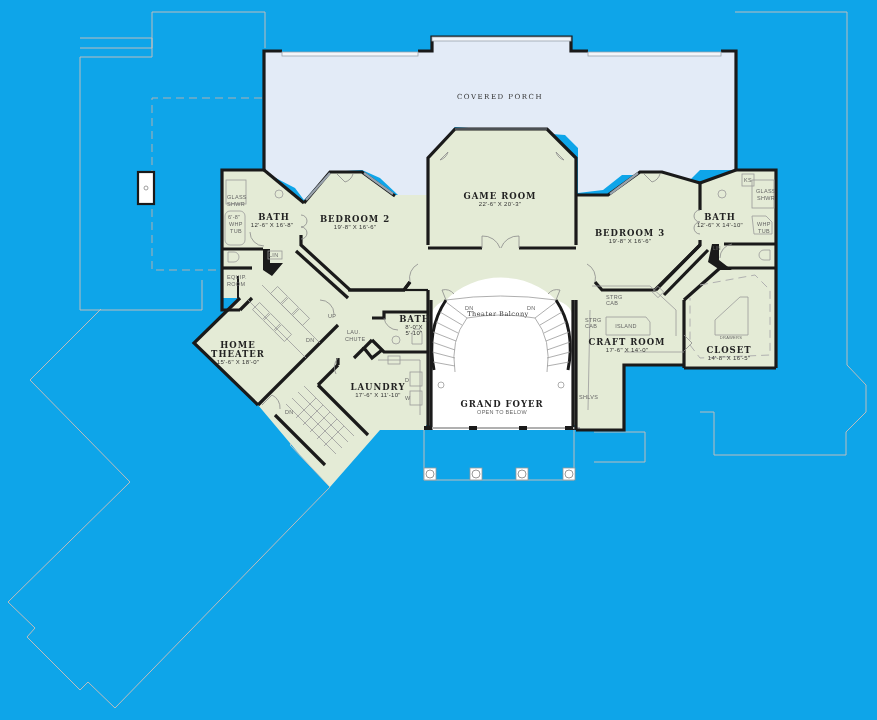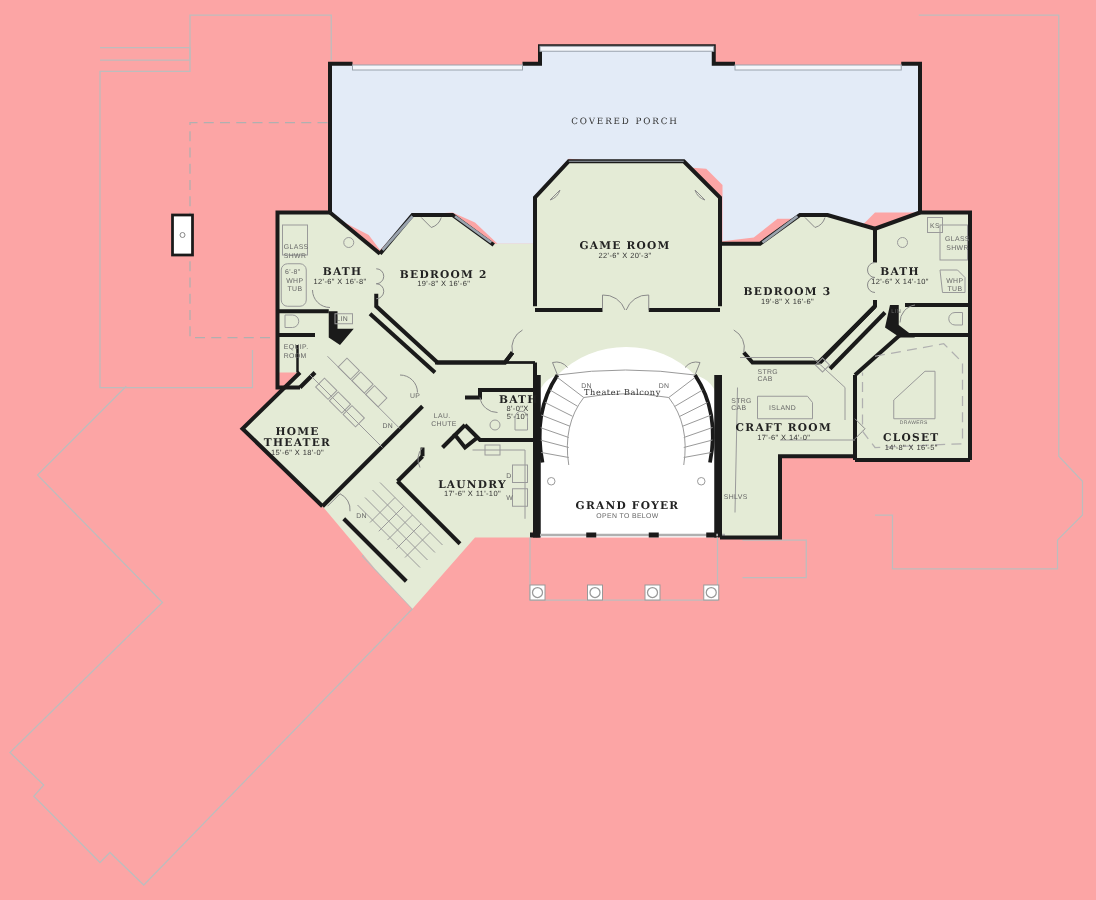--- a/index.html
+++ b/index.html
@@ -1,16 +1,16 @@
 <!DOCTYPE html>
 <html><head>
 <meta charset="utf-8">
 <style>
   html,body{margin:0;padding:0;background:#ffffff;}
-  #stage{position:relative;width:877px;height:720px;overflow:hidden;background:#fca5a5;}
+  #stage{position:relative;width:877px;height:720px;overflow:hidden;background:#0ea5e9;}
   svg{position:absolute;left:0;top:0;}
   .lbl{font-family:"DejaVu Serif","Liberation Serif",serif;fill:#222;letter-spacing:1px;}
   .room{font-size:8.5px;font-weight:bold;}
   .dim{font-family:"Liberation Sans","DejaVu Sans",sans-serif;font-size:6px;fill:#333;letter-spacing:0.3px;}
   .small{font-family:"Liberation Sans","DejaVu Sans",sans-serif;font-size:5.5px;fill:#666;letter-spacing:0.3px;}
   .porch{font-size:7px;letter-spacing:1.5px;fill:#333;}
   .balc{font-family:"DejaVu Serif",serif;font-size:6.5px;fill:#333;letter-spacing:0.5px;}
   .outline{fill:none;stroke:#bdbdbd;stroke-width:1;}
   .dash{fill:none;stroke:#b0b0b0;stroke-width:1;stroke-dasharray:8 5;}
   .wall{fill:none;stroke:#1a1a1a;stroke-width:3.2;stroke-linejoin:miter;}

